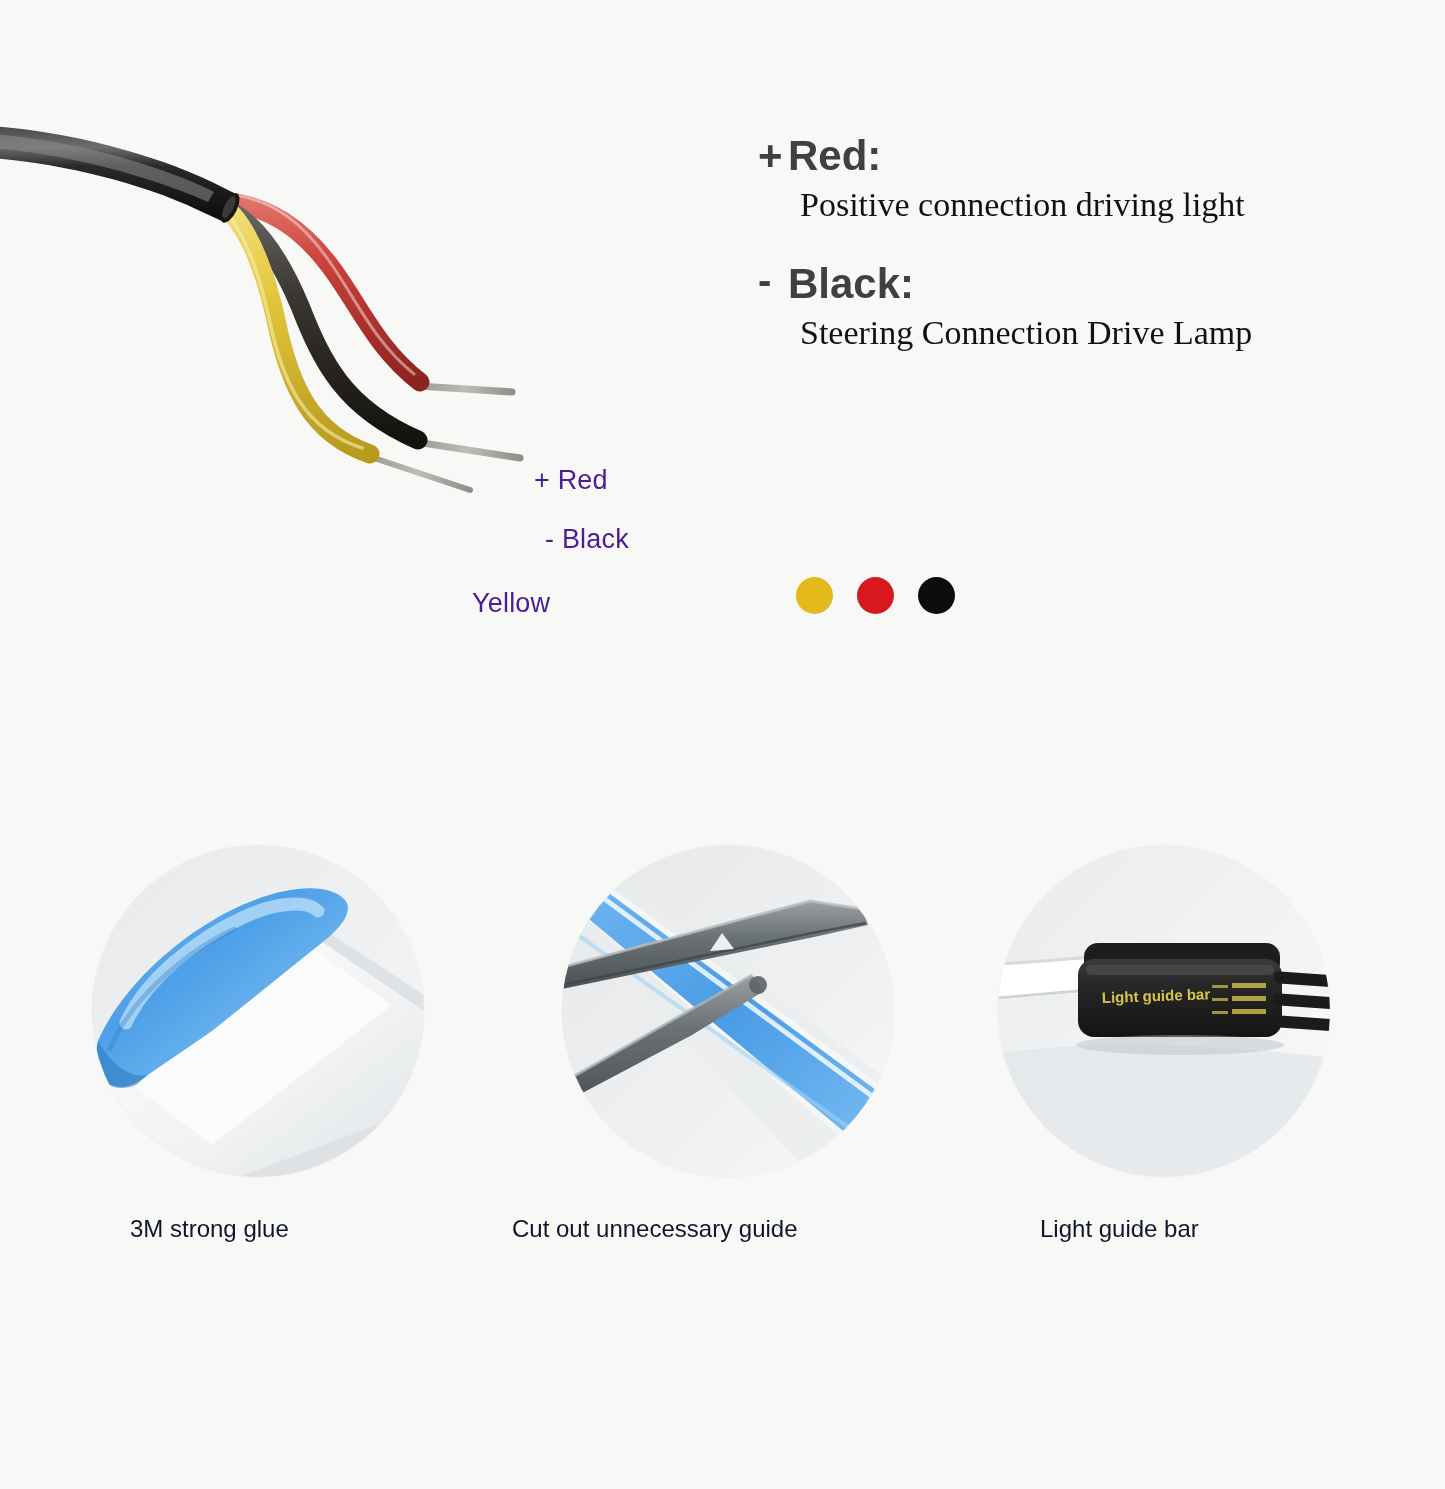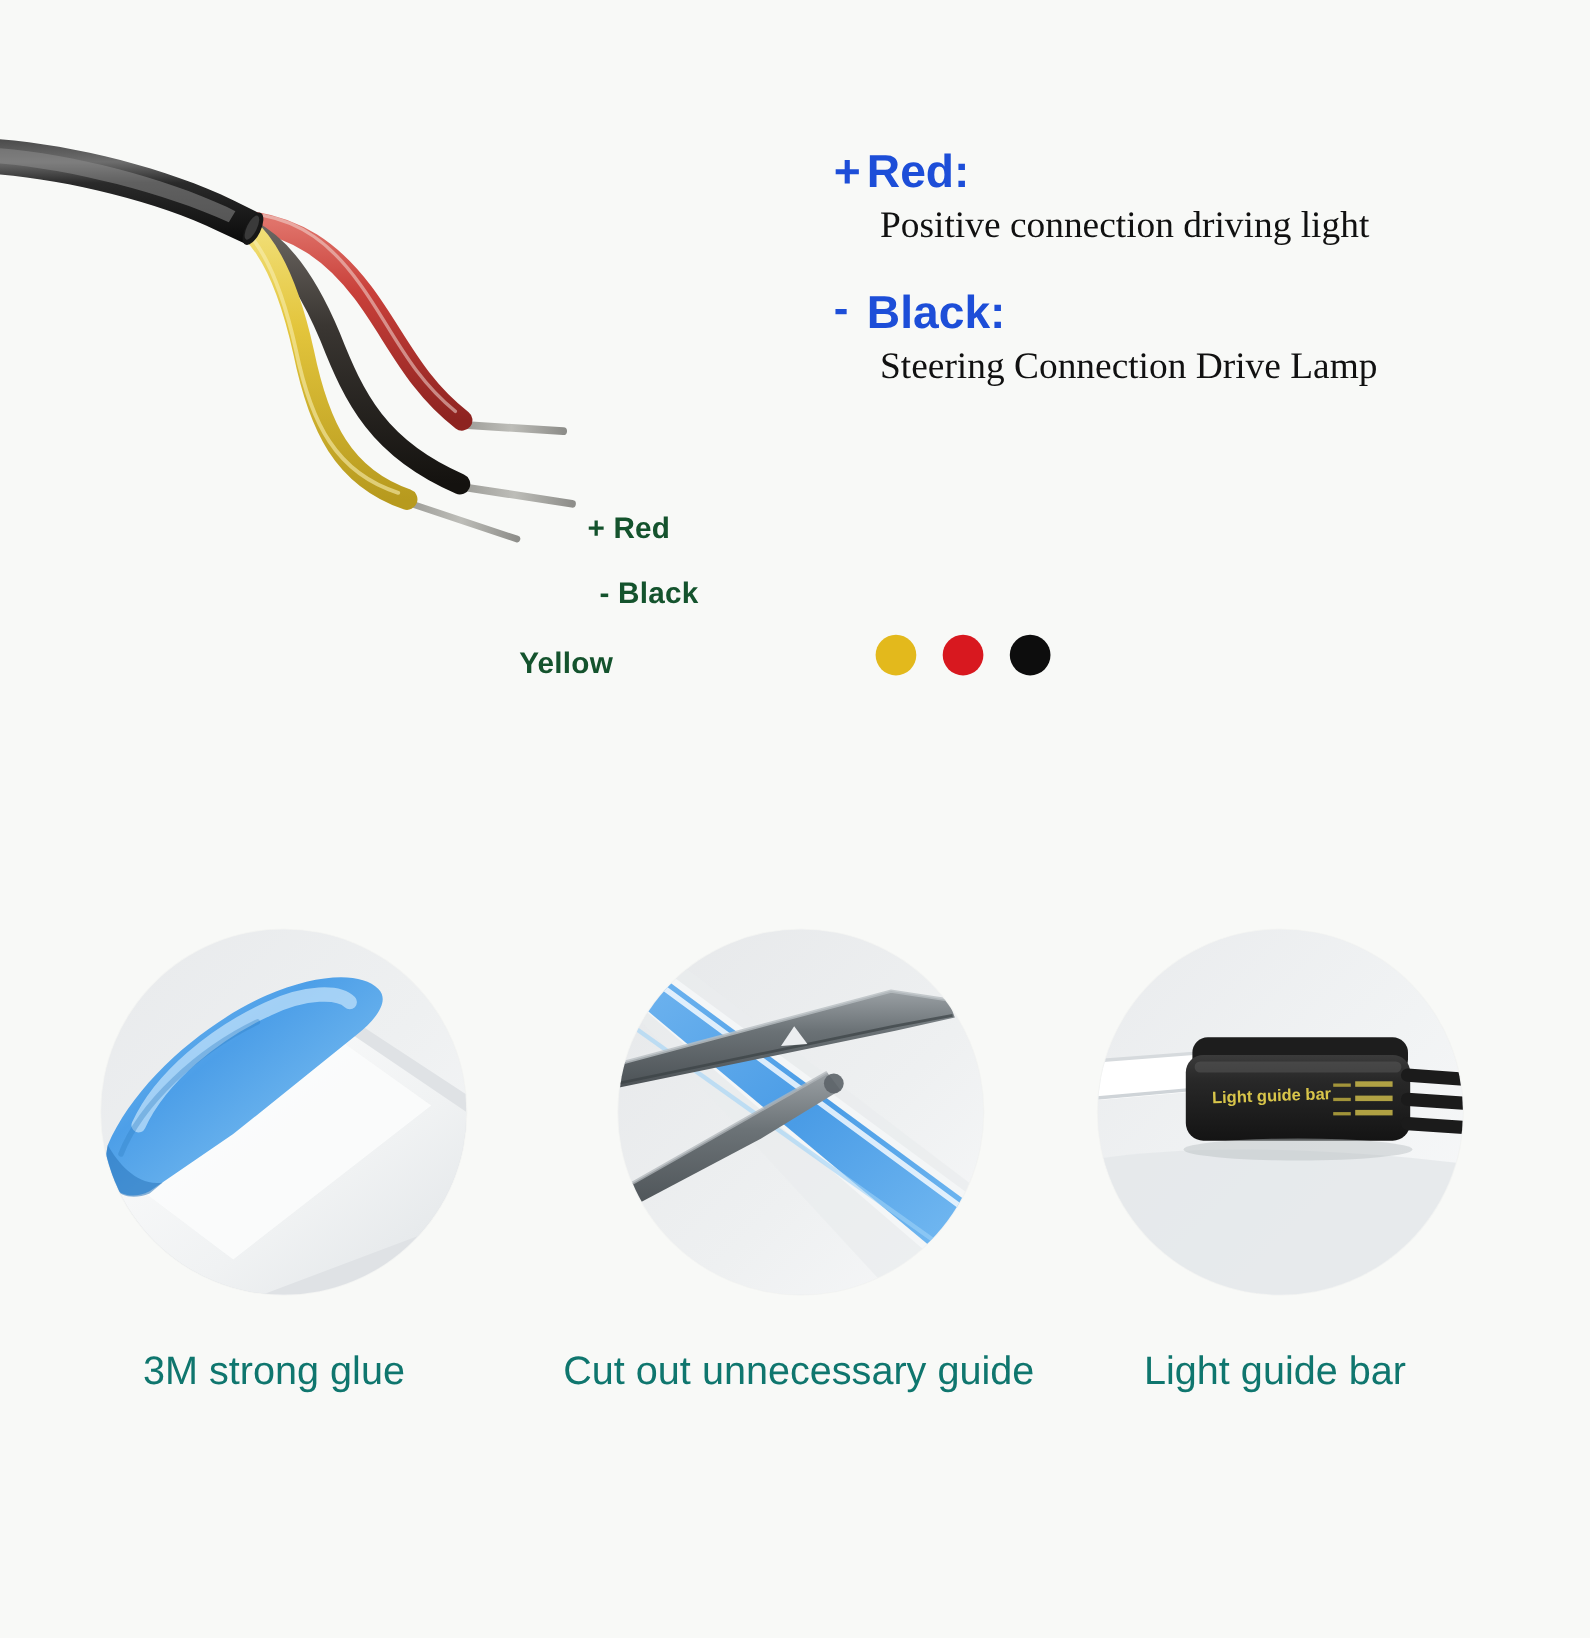--- a/index.html
+++ b/index.html
@@ -12,38 +12,38 @@
     position:relative;
   }
   .stage{position:absolute;inset:0;}
 
   
   #wire-illustration{position:absolute;left:0;top:90;width:720px;height:560px;}
   #wire-svg{position:absolute;left:0;top:0;}
 
   .wire-label{
     position:absolute;
-    font-weight:bold;
+    font-weight:normal;
     font-size:27px;
     letter-spacing:.2px;
-    color:#14532d;
+    color:#4c1d95;
     white-space:nowrap;
   }
   #label-red{left:534px;top:375px;}
   #label-black{left:545px;top:434px;}
   #label-yellow{left:424px;top:498px;margin-left:48px;}
 
   
   #legend{position:absolute;left:758px;top:132px;width:640px;}
   .legend-block{margin-bottom:34px;}
   .legend-head{
     font-size:42px;
     font-weight:bold;
     line-height:1.12;
-    color:#1d4ed8;
+    color:#404040;
     white-space:nowrap;
   }
   .legend-head .sign{
     display:inline-block;
     width:28px;
     font-weight:bold;
   }
   .legend-head .sign.minus{font-size:40px;position:relative;top:-4px;}
   .legend-head .word{margin-left:2px;}
   .legend-desc{
@@ -68,23 +68,23 @@
   #step-1{left:92px;}
   #step-2{left:562px;}
   #step-3{left:998px;}
   .step-circle{
     width:332px;height:332px;border-radius:50%;
     overflow:hidden;position:relative;
     background:#eceef0;
     box-shadow:0 0 0 1px rgba(0,0,0,.02);
   }
   .step-caption{
-    margin-top:48px;
-    font-size:36px;
-    color:#0f766e;
+    margin-top:38px;
+    font-size:24px;
+    color:#0f172a;
     text-align:center;
     white-space:nowrap;
   }
   #step-1 .step-caption{text-align:left;padding-left:38px;}
   #step-2 .step-caption{text-align:left;padding-left:-4px;margin-left:-50px;width:440px;}
   #step-3 .step-caption{text-align:left;padding-left:42px;}
 </style>
 </head>
 <body style="background: rgb(248, 249, 247);">
 

